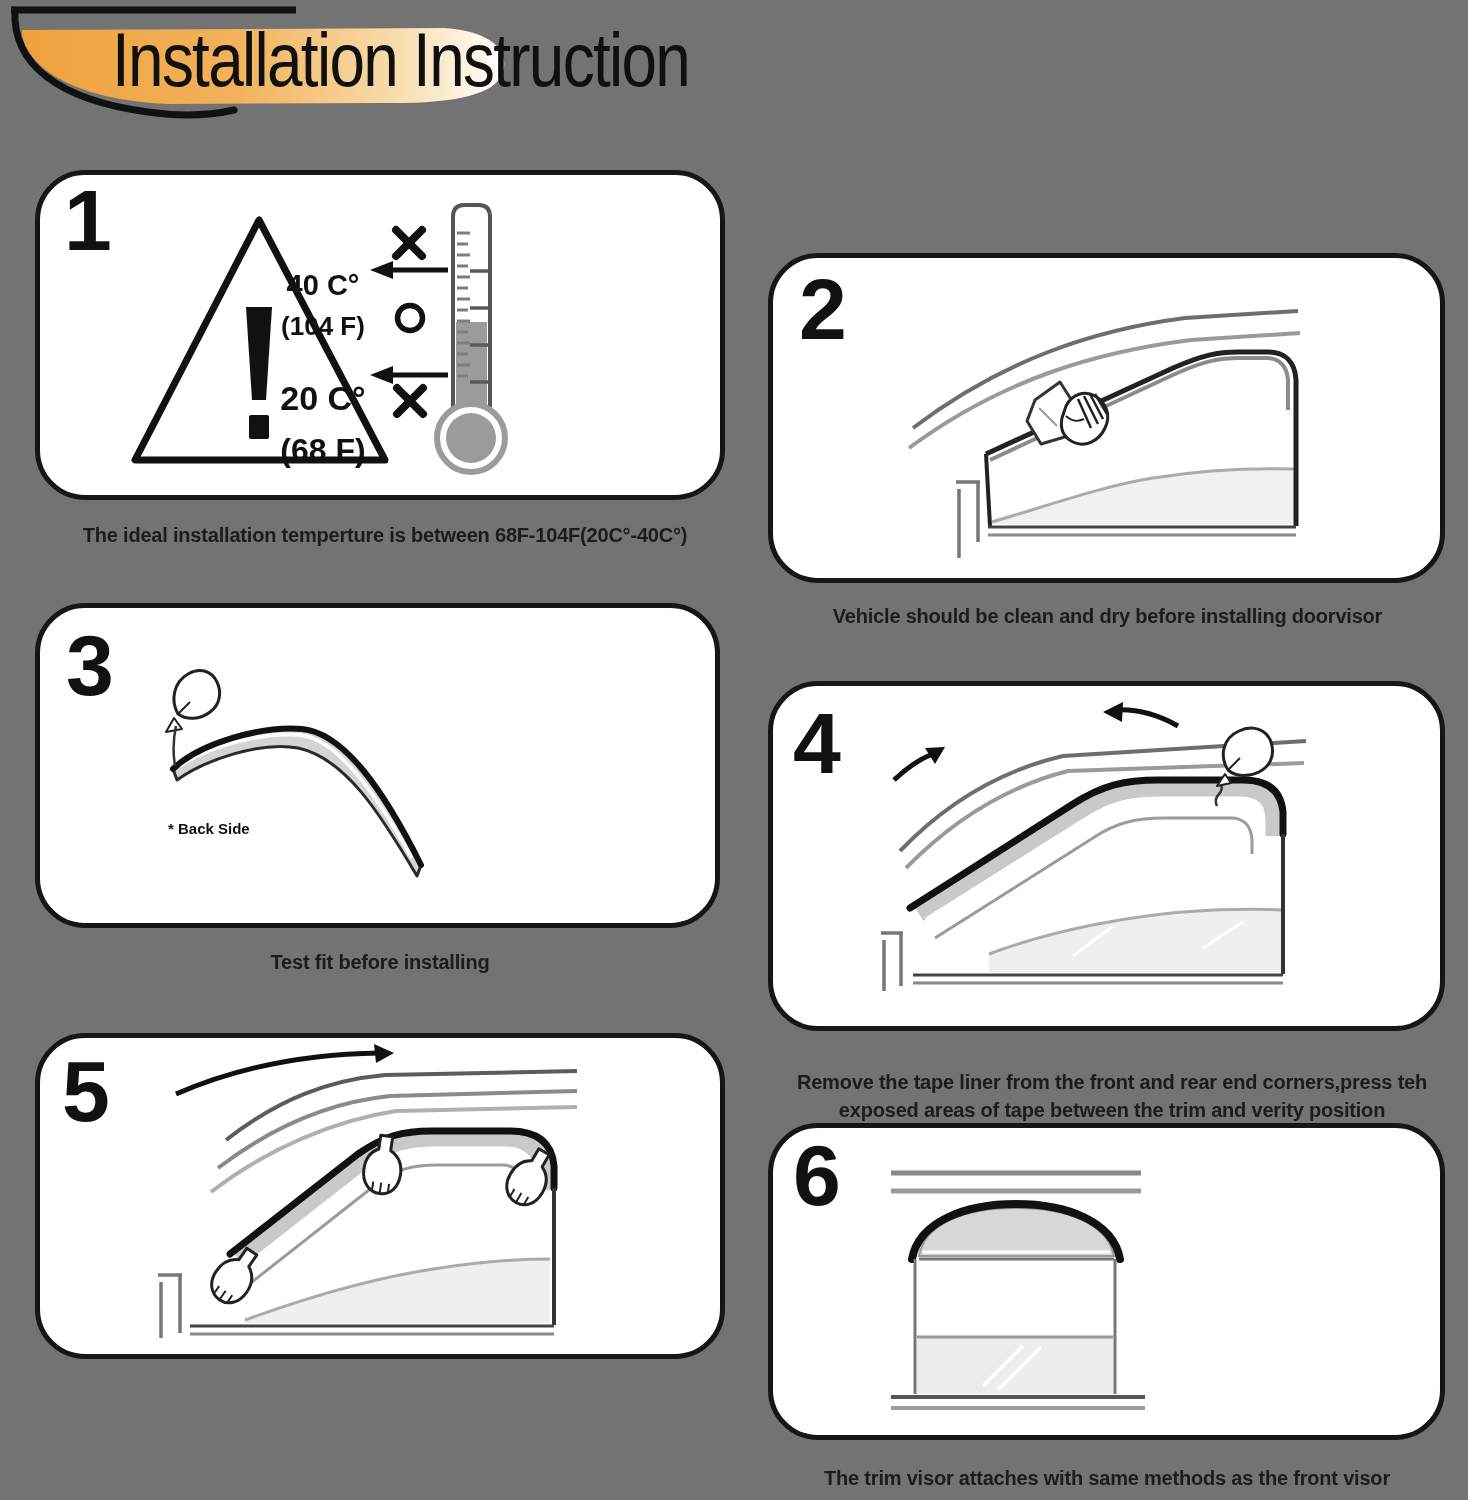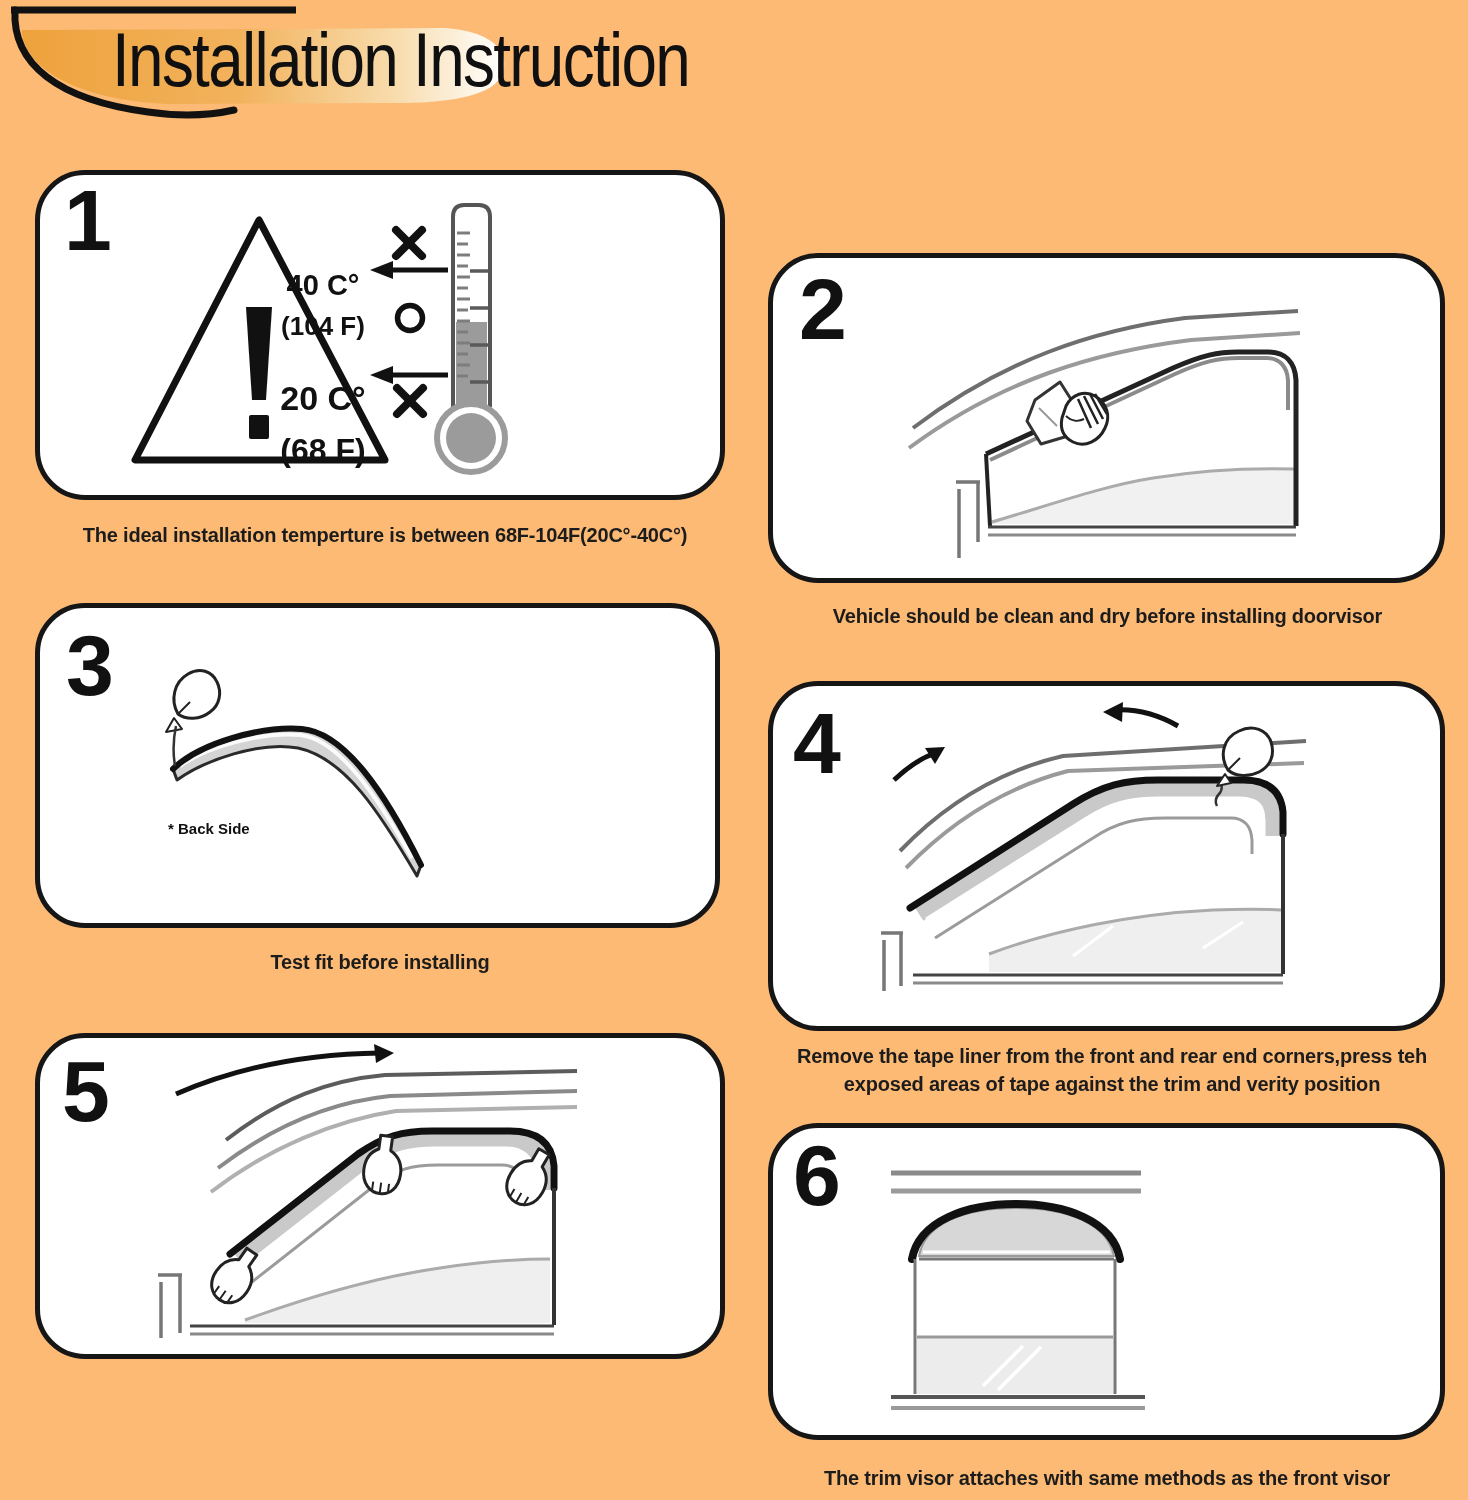--- a/index.html
+++ b/index.html
@@ -1,16 +1,16 @@
 <!DOCTYPE html>
 <html><head>
 <meta charset="utf-8">
 <style>
   html,body{margin:0;padding:0;background:#ffffff;}
-  #page{position:relative;width:1468px;height:1500px;background:#fdba74;overflow:hidden;
+  #page{position:relative;width:1468px;height:1500px;background:#737373;overflow:hidden;
         font-family:"Liberation Sans", sans-serif;color:#111;}
   
   #title-wrap{position:absolute;left:0;top:0;width:780px;height:130px;}
   #title-art{position:absolute;left:0;top:0;}
   #page-title{position:absolute;left:112px;top:16px;font-size:76px;font-weight:400;
               letter-spacing:-2px;white-space:nowrap;transform:scaleX(.84);transform-origin:left top;
               color:#101010;}
   
   .panel{position:absolute;border:5px solid #161616;border-radius:50px;background:#fff;box-sizing:border-box;}
   .panel svg{position:absolute;left:0;top:0;}
@@ -22,21 +22,21 @@
   
   #box1{left:35px;top:170px;width:690px;height:330px;}
   #box2{left:768px;top:253px;width:677px;height:330px;}
   #box3{left:35px;top:603px;width:685px;height:325px;}
   #box4{left:768px;top:681px;width:677px;height:350px;}
   #box5{left:35px;top:1033px;width:690px;height:326px;}
   #box6{left:768px;top:1123px;width:677px;height:317px;}
   #cap1{left:25px;top:521px;width:720px;}
   #cap2{left:770px;top:602px;width:675px;}
   #cap3{left:35px;top:948px;width:690px;}
-  #cap4{left:762px;top:1042px;width:700px;}
+  #cap4{left:762px;top:1068px;width:700px;}
   #cap5{left:35px;top:1382px;width:700px;}
   #cap6{left:762px;top:1464px;width:690px;}
 </style>
 </head>
 <body>
 
 <div id="page">
 
   <div id="title-wrap">
     <svg id="title-art" width="780" height="130" viewBox="0 0 780 130">
@@ -203,21 +203,21 @@
       <g>
         <path d="M455,84 C446,70 450,52 466,45 C480,38 494,44 498,56 C502,68 498,80 486,86 C476,91 463,91 455,84 Z" fill="#fff" stroke="#222" stroke-width="3"></path>
         <path d="M455,84 L467,72" stroke="#222" stroke-width="2" fill="none"></path>
         <path d="M452,88 L444,100 L458,97 Z" fill="#fff" stroke="#222" stroke-width="2" stroke-linejoin="round"></path>
       </g>
     </svg>
     <div class="step-num" style="left:20px;top:14px;">4</div>
   </div>
   <div id="cap4" class="caption">
     <div>Remove the tape liner from the front and rear end corners,press teh</div>
-    <div>exposed areas of tape against the trim and verity position</div>
+    <div>exposed areas of tape between the trim and verity position</div>
   </div>
 
   <div id="box5" class="panel">
     <svg width="680" height="316" viewBox="0 0 680 316">
       <defs>
         <g id="press-hand">
           <path d="M-6,2 L-6,16 C-14,20 -18,28 -18,38 C-18,52 -9,60 1,60 C11,60 19,52 19,38 C19,27 14,20 6,16 L6,2 Z" fill="#fff" stroke="#222" stroke-width="3" stroke-linejoin="round"></path>
           <path d="M-7,58 L-7,49 M1,60 L1,49 M9,57 L9,49" stroke="#222" stroke-width="2" fill="none"></path>
         </g>
       </defs>

